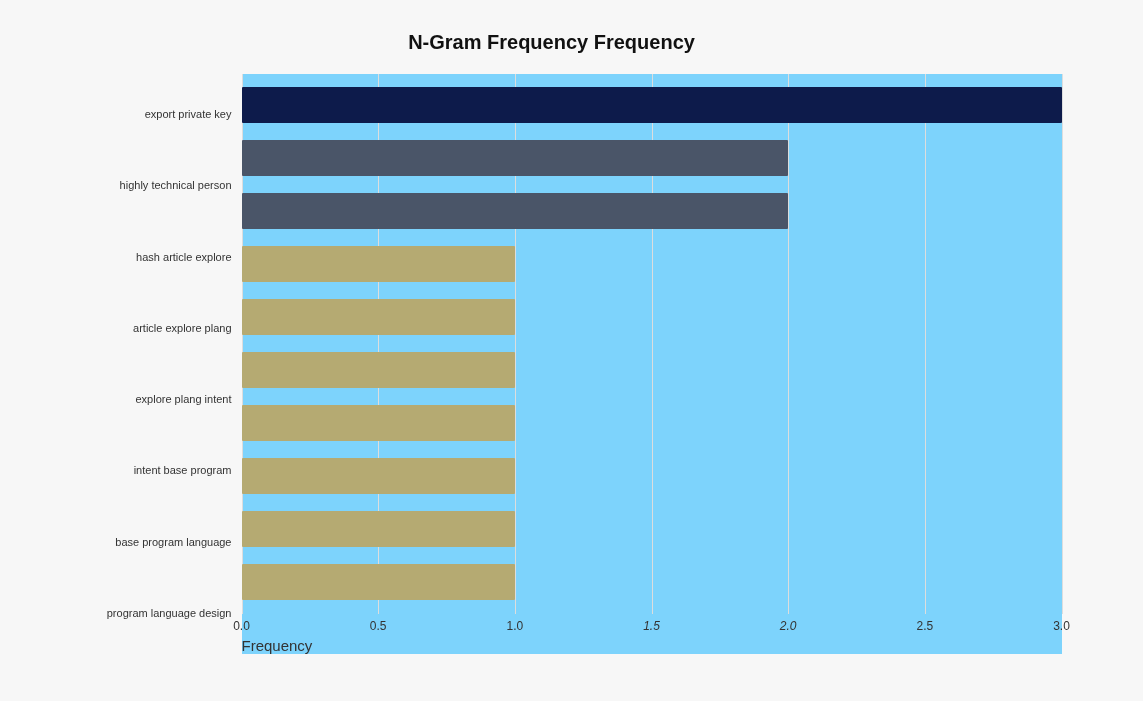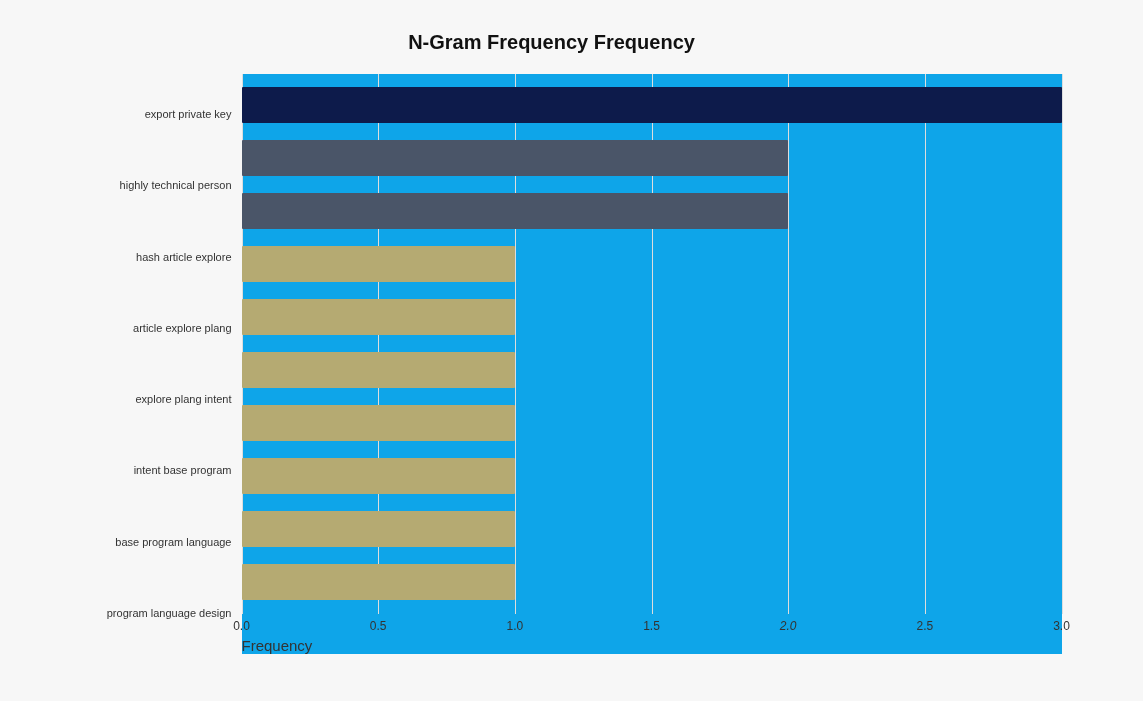--- a/index.html
+++ b/index.html
@@ -46,21 +46,21 @@
       text-align: right;
       padding-right: 10px;
       height: 54px;
       display: flex;
       align-items: center;
       justify-content: flex-end;
     }
     .plot-area {
       flex: 1;
       position: relative;
-      background: #0ea5e9;
+      background: #7dd3fc;
     }
     .bars-container {
       position: absolute;
       top: 0;
       left: 0;
       right: 0;
       bottom: 40px;
       display: flex;
       flex-direction: column;
       justify-content: space-around;
@@ -168,21 +168,21 @@
             <div class="bar bar-tan" style="width: 33.33%;"></div>
           </div>
           <div class="bar-row">
             <div class="bar bar-tan" style="width: 33.33%;"></div>
           </div>
         </div>
       <div class="x-axis" id="x-axis">
           <div class="x-tick" style="left: 0%;">0.0</div>
           <div class="x-tick" style="left: 16.67%;">0.5</div>
           <div class="x-tick" style="left: 33.33%;">1.0</div>
-          <div class="x-tick" style="left: 50%;">1.5</div>
+          <div class="x-tick" style="left: 50%; font-style: italic;">1.5</div>
           <div class="x-tick" style="left: 66.67%; font-style: italic;">2.0</div>
           <div class="x-tick" style="left: 83.33%;">2.5</div>
           <div class="x-tick" style="left: 100%;">3.0</div>
         </div>
       <div class="x-axis-label">Frequency</div>
     </div>
   </div>
 </div>
 
 </body></html>

